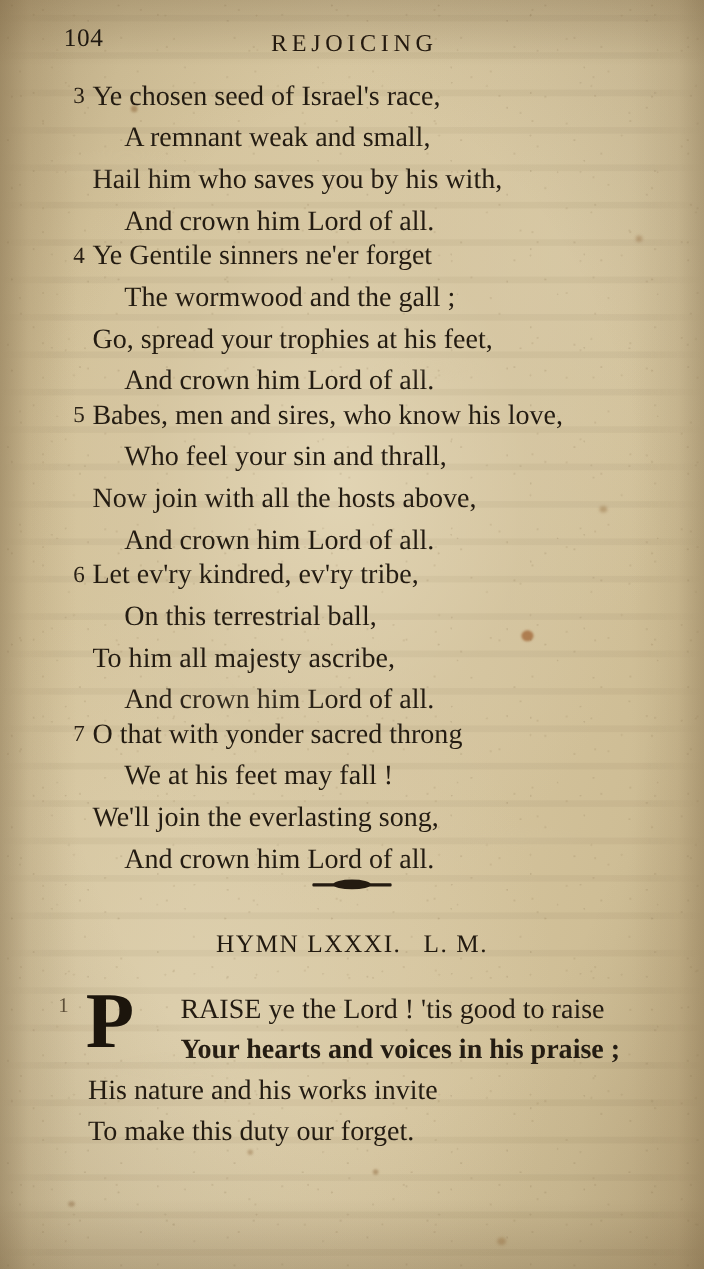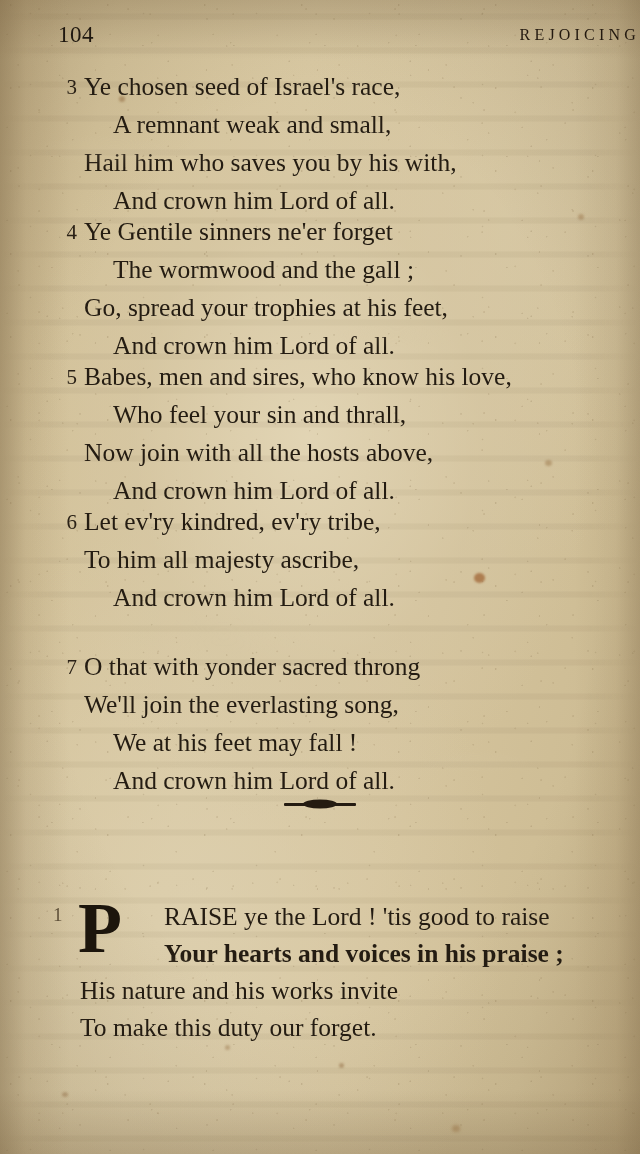--- a/index.html
+++ b/index.html
@@ -120,22 +120,22 @@
     top: 0;
     font-size: 23px;
     letter-spacing: 0.5px;
     color: #1f1810;
   }
   .head-title {
     position: absolute;
     left: 0;
     right: 0;
     top: 4px;
-    text-align: right;
-    font-size: 16px;
+    text-align: center;
+    font-size: 22px;
     letter-spacing: 4.2px;
     text-indent: 4.2px;
     color: #23190f;
   }
 
   .stanza {
     position: absolute;
     left: 0;
     width: 640px;
   }
@@ -321,47 +321,53 @@
         <span class="vtext ind1">And crown him Lord of all.</span>
       </div>
     </div>
 
     <div class="stanza" style="top:503px;">
       <div class="verse-line">
         <span class="stanza-num">6</span>
         <span class="vtext ind0">Let ev'ry kindred, ev'ry tribe,</span>
       </div>
       <div class="verse-line">
+        <span class="vtext ind1">On this terrestrial ball,</span>
+      </div>
+      <div class="verse-line">
         <span class="vtext ind0">To him all majesty ascribe,</span>
       </div>
       <div class="verse-line">
         <span class="vtext ind1">And crown him Lord of all.</span>
       </div>
     </div>
 
     <div class="stanza" style="top:648px;">
       <div class="verse-line">
         <span class="stanza-num">7</span>
         <span class="vtext ind0">O that with yonder sacred throng</span>
       </div>
       <div class="verse-line">
+        <span class="vtext ind1">We at his feet may fall !</span>
+      </div>
+      <div class="verse-line">
         <span class="vtext ind0">We'll join the everlasting song,</span>
-      </div>
-      <div class="verse-line">
-        <span class="vtext ind1">We at his feet may fall !</span>
       </div>
       <div class="verse-line">
         <span class="vtext ind1">And crown him Lord of all.</span>
       </div>
     </div>
 
     <div class="rule-wrap" style="top:797px;">
       <div class="rule-bar"></div>
     </div>
 
+    <div class="hymn-heading" style="top:845px;">
+      <span>HYMN LXXXI.</span><span class="meter">L. M.</span>
+    </div>
 
     <div class="opening" style="top:898px;">
       <span class="open-num">1</span>
       <span class="dropcap">P</span>
       <div class="open-line">
         <span class="t oi0">RAISE ye the Lord ! 'tis good to raise</span>
       </div>
       <div class="open-line">
         <span class="t oi1">Your hearts and voices in his praise ;</span>
       </div>

